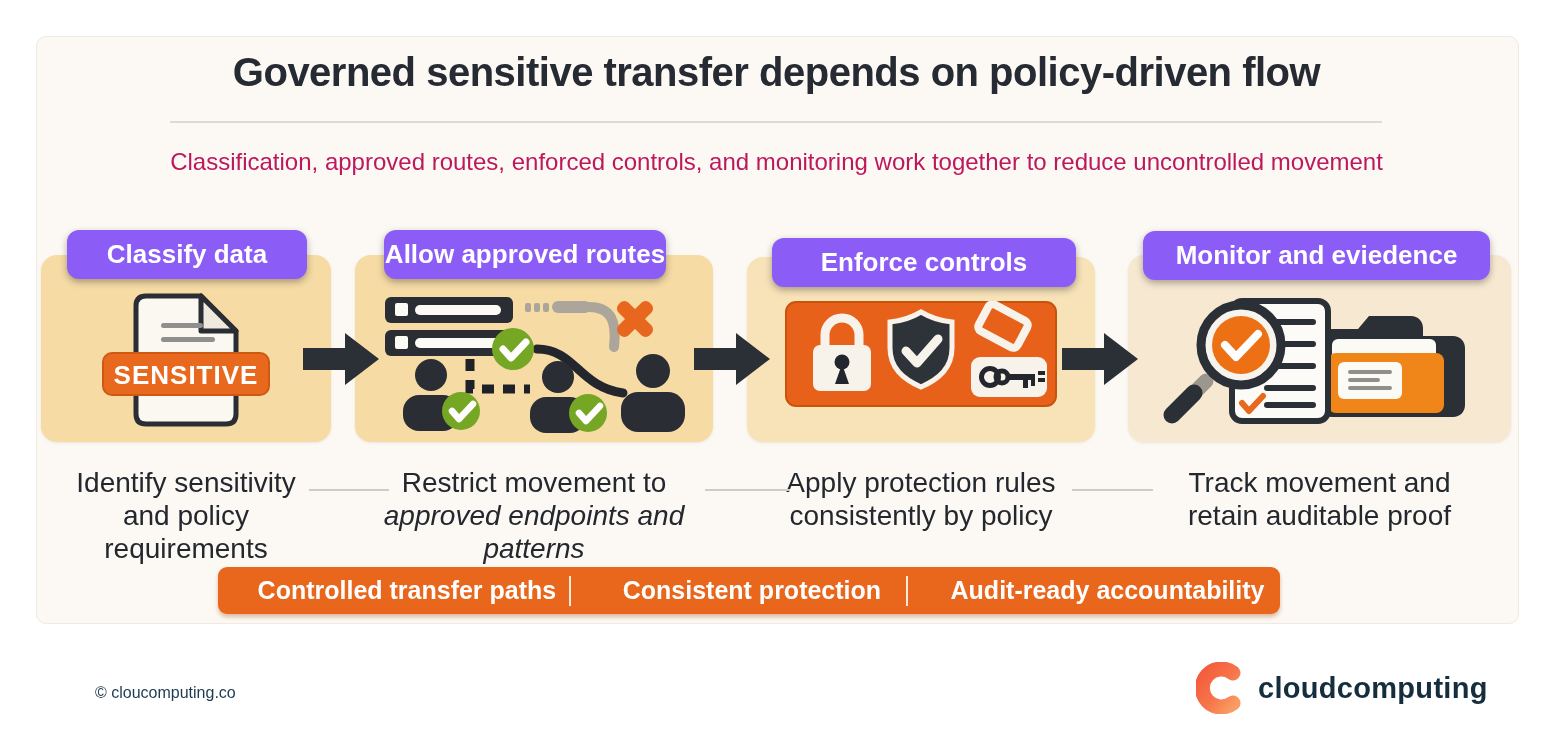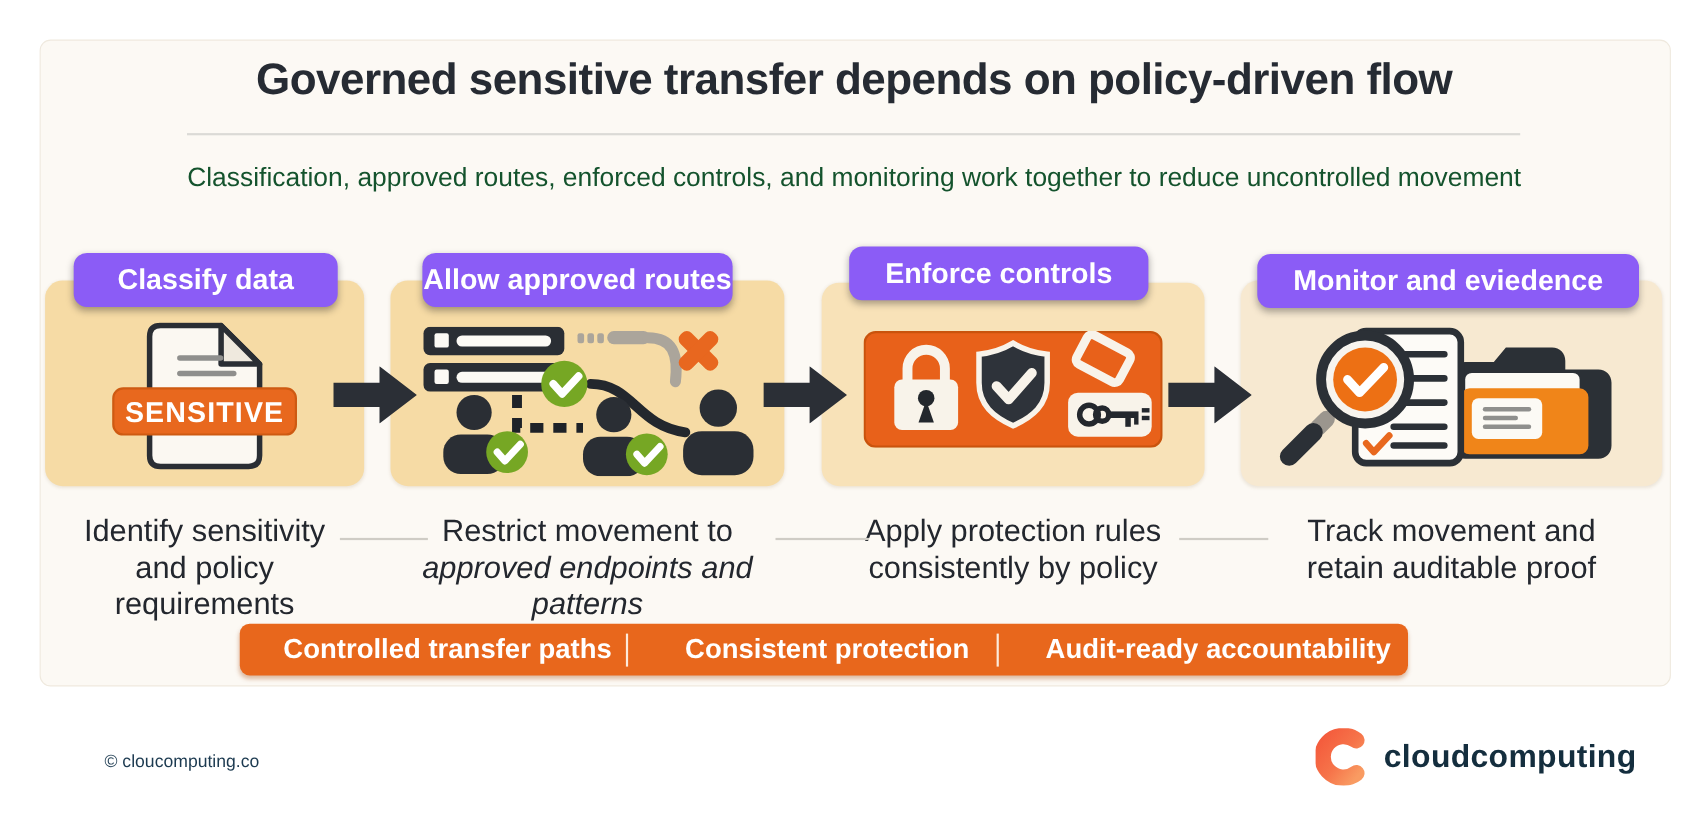--- a/index.html
+++ b/index.html
@@ -15,36 +15,36 @@
   }
   .title{
     position:absolute;left:0;right:0;top:50px;text-align:center;
     font-size:40px;font-weight:bold;color:#262B33;letter-spacing:-0.5px;
   }
   .title-divider{
     position:absolute;left:170px;width:1212px;top:121px;height:2px;background:#DBDAD6;
   }
   .subtitle{
     position:absolute;left:0;right:0;top:148px;text-align:center;
-    font-size:24px;color:#14532d;
+    font-size:24px;color:#be185d;
   }
   .card{position:absolute;border-radius:16px;box-shadow:0 1px 3px rgba(120,90,30,0.12);}
   .card1{left:41px;top:255px;width:290px;height:187px;background:#F6DBA5;}
   .card2{left:355px;top:255px;width:358px;height:187px;background:#F6DBA5;}
   .card3{left:747px;top:257px;width:348px;height:185px;background:#F8E2B8;}
   .card4{left:1128px;top:255px;width:383px;height:187px;background:#F7E9D1;}
   .pill{
     position:absolute;height:49px;background:#8b5cf6;border-radius:12px;
     color:#fff;font-weight:bold;font-size:26px;
     display:flex;align-items:center;justify-content:center;
     box-shadow:0 3px 7px rgba(20,20,25,0.35);z-index:5;
   }
   .pill1{left:67px;top:230px;width:240px;}
   .pill2{left:384px;top:230px;width:282px;text-align:right;}
-  .pill3{left:772px;top:224px;width:272px;}
+  .pill3{left:772px;top:238px;width:304px;}
   .pill4{left:1143px;top:231px;width:347px;}
   .arrow{position:absolute;width:76px;height:52px;z-index:4;}
   .arrow1{left:303px;top:333px;}
   .arrow2{left:694px;top:333px;}
   .arrow3{left:1062px;top:333px;}
   .caption{
     position:absolute;top:466px;text-align:center;font-size:28px;line-height:33px;color:#23272E;
   }
   .cap1{left:41px;width:290px;}
   .cap2{left:355px;width:358px;}

